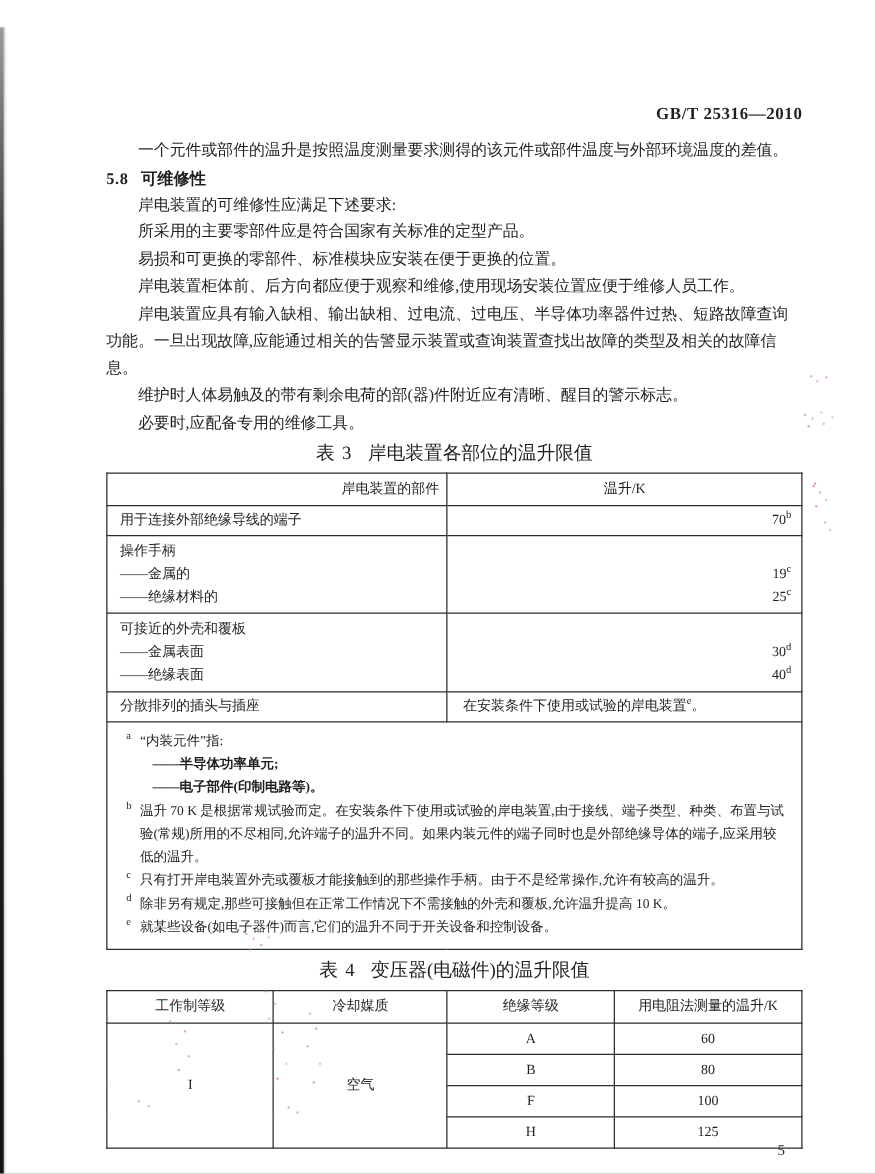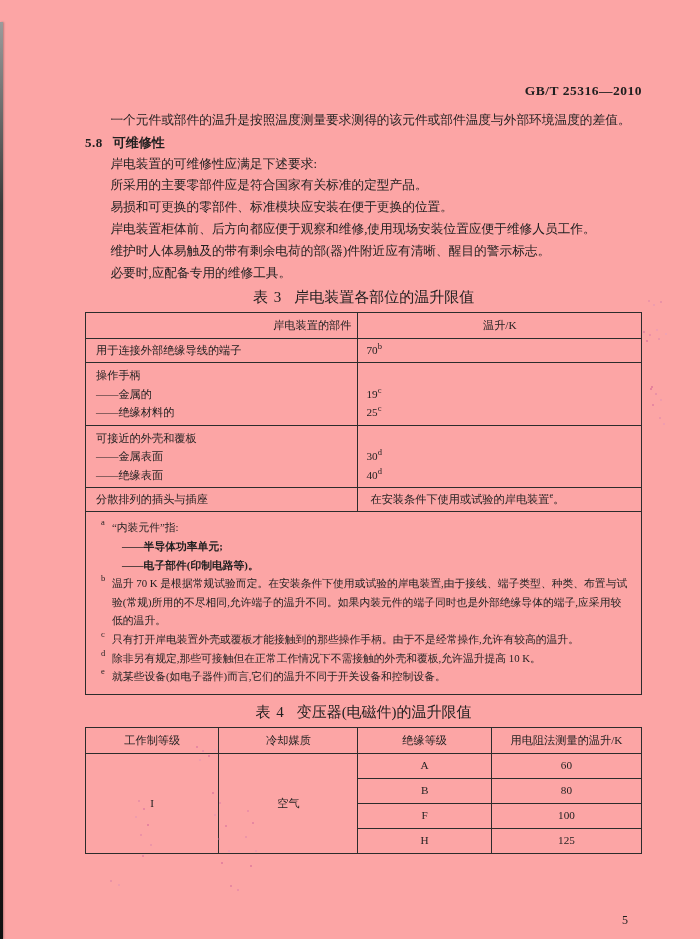--- a/index.html
+++ b/index.html
@@ -1,19 +1,19 @@
 <!DOCTYPE html>
 <html><head>
 <meta charset="utf-8">
 <style>
   html,body{margin:0;padding:0;background:#9a9a9a;}
   .page{
     position:relative;
     width:700px;height:939px;
-    background:#fca5a5;
+    background:#ffffff;
     overflow:hidden;
     font-family:"Liberation Serif","DejaVu Serif",serif;
     color:#1f1f1f;
   }
   
   .scan-edge{
     position:absolute;left:0;top:22px;width:3px;height:917px;
     background:linear-gradient(180deg,#9b9b9b 0%,#3a3a3a 20%,#1c1c1c 70%,#111 100%);
     box-shadow:1px 0 2px rgba(0,0,0,.25);
   }
@@ -36,21 +36,21 @@
   table{
     width:100%;border-collapse:collapse;
     border:1.8px solid #242424;
     font-size:11.2px;line-height:17px;
   }
   td{border:1px solid #2c2c2c;padding:3px 8px;vertical-align:middle;}
   sup{font-size:8.5px;line-height:0;}
   
   .t3 td.c1{width:49%;text-align:left;padding-left:10px;}
   .t3 tr.hdr td{text-align:center;height:21px;padding:2px 6px;}
-  .t3 td.valc{text-align:left;}
+  .t3 td.valc{text-align:right;}
   .t3 td.vall{text-align:left;padding-left:12px;}
   .t3 .ln{height:18.5px;line-height:18.5px;}
   .t3 td.fn-cell{padding:6px 12px 8px 14px;border-top:1px solid #2c2c2c;}
   .fn{position:relative;padding-left:12px;font-size:10.8px;line-height:18.6px;margin:0;}
   .fn .fn-sup{position:absolute;left:1px;top:4px;font-size:8.5px;}
   .fn-dash{padding-left:22px;font-size:10.8px;line-height:18.6px;font-weight:bold;}
   
   .t4 td{text-align:center;height:20px;padding:2px 6px;}
   .t4 tr.hdr td{height:21px;}
   .t4 .c1{width:24%;} .t4 .c2{width:25%;} .t4 .c3{width:24%;} .t4 .c4{width:27%;}
@@ -70,20 +70,21 @@
   <div class="content">
 
     <p class="body-line">一个元件或部件的温升是按照温度测量要求测得的该元件或部件温度与外部环境温度的差值。</p>
 
     <p class="sec-heading"><span class="sec-num">5.8</span><span>可维修性</span></p>
 
     <p class="body-line">岸电装置的可维修性应满足下述要求:</p>
     <p class="body-line">所采用的主要零部件应是符合国家有关标准的定型产品。</p>
     <p class="body-line">易损和可更换的零部件、标准模块应安装在便于更换的位置。</p>
     <p class="body-line">岸电装置柜体前、后方向都应便于观察和维修,使用现场安装位置应便于维修人员工作。</p>
+    <p class="body-line">岸电装置应具有输入缺相、输出缺相、过电流、过电压、半导体功率器件过热、短路故障查询功能。一旦出现故障,应能通过相关的告警显示装置或查询装置查找出故障的类型及相关的故障信息。</p>
     <p class="body-line">维护时人体易触及的带有剩余电荷的部(器)件附近应有清晰、醒目的警示标志。</p>
     <p class="body-line">必要时,应配备专用的维修工具。</p>
 
     <div class="table-caption"><span class="cap-label">表 3</span><span>岸电装置各部位的温升限值</span></div>
 
     <table class="t3">
       <tbody>
           <tr class="hdr">
         <td class="c1" style="text-align:right;">岸电装置的部件</td>
         <td>温升/K</td>

